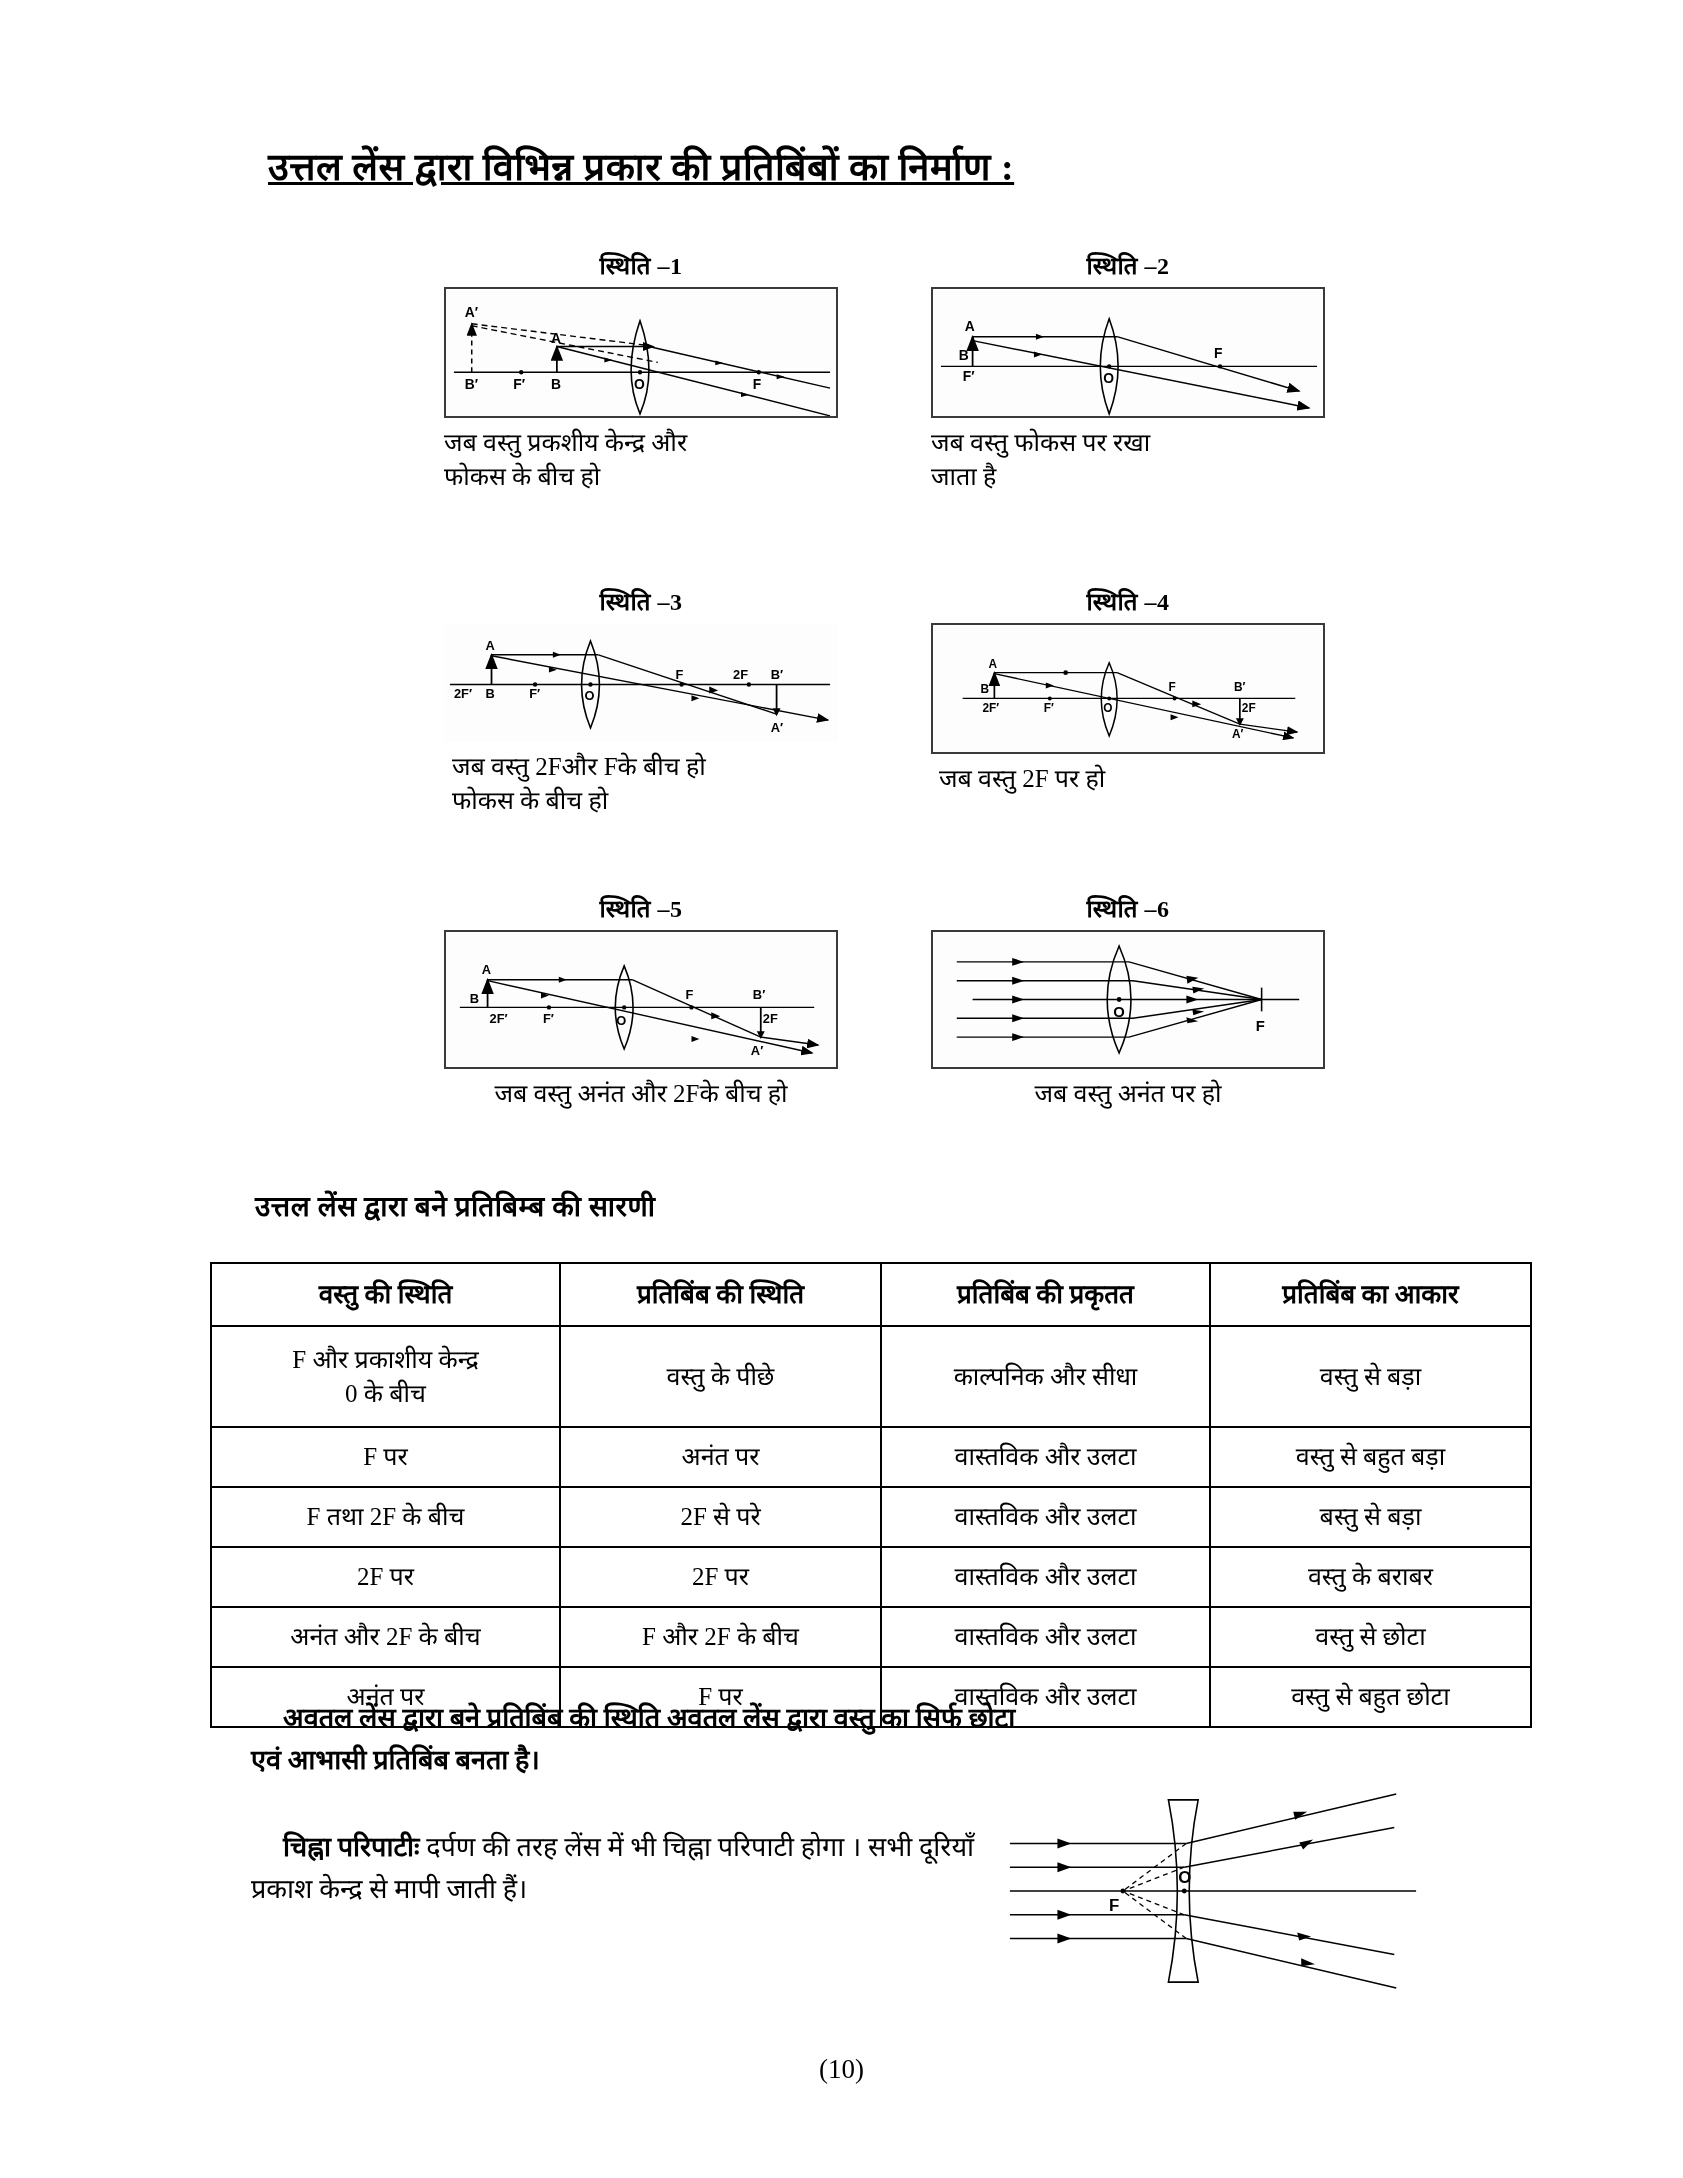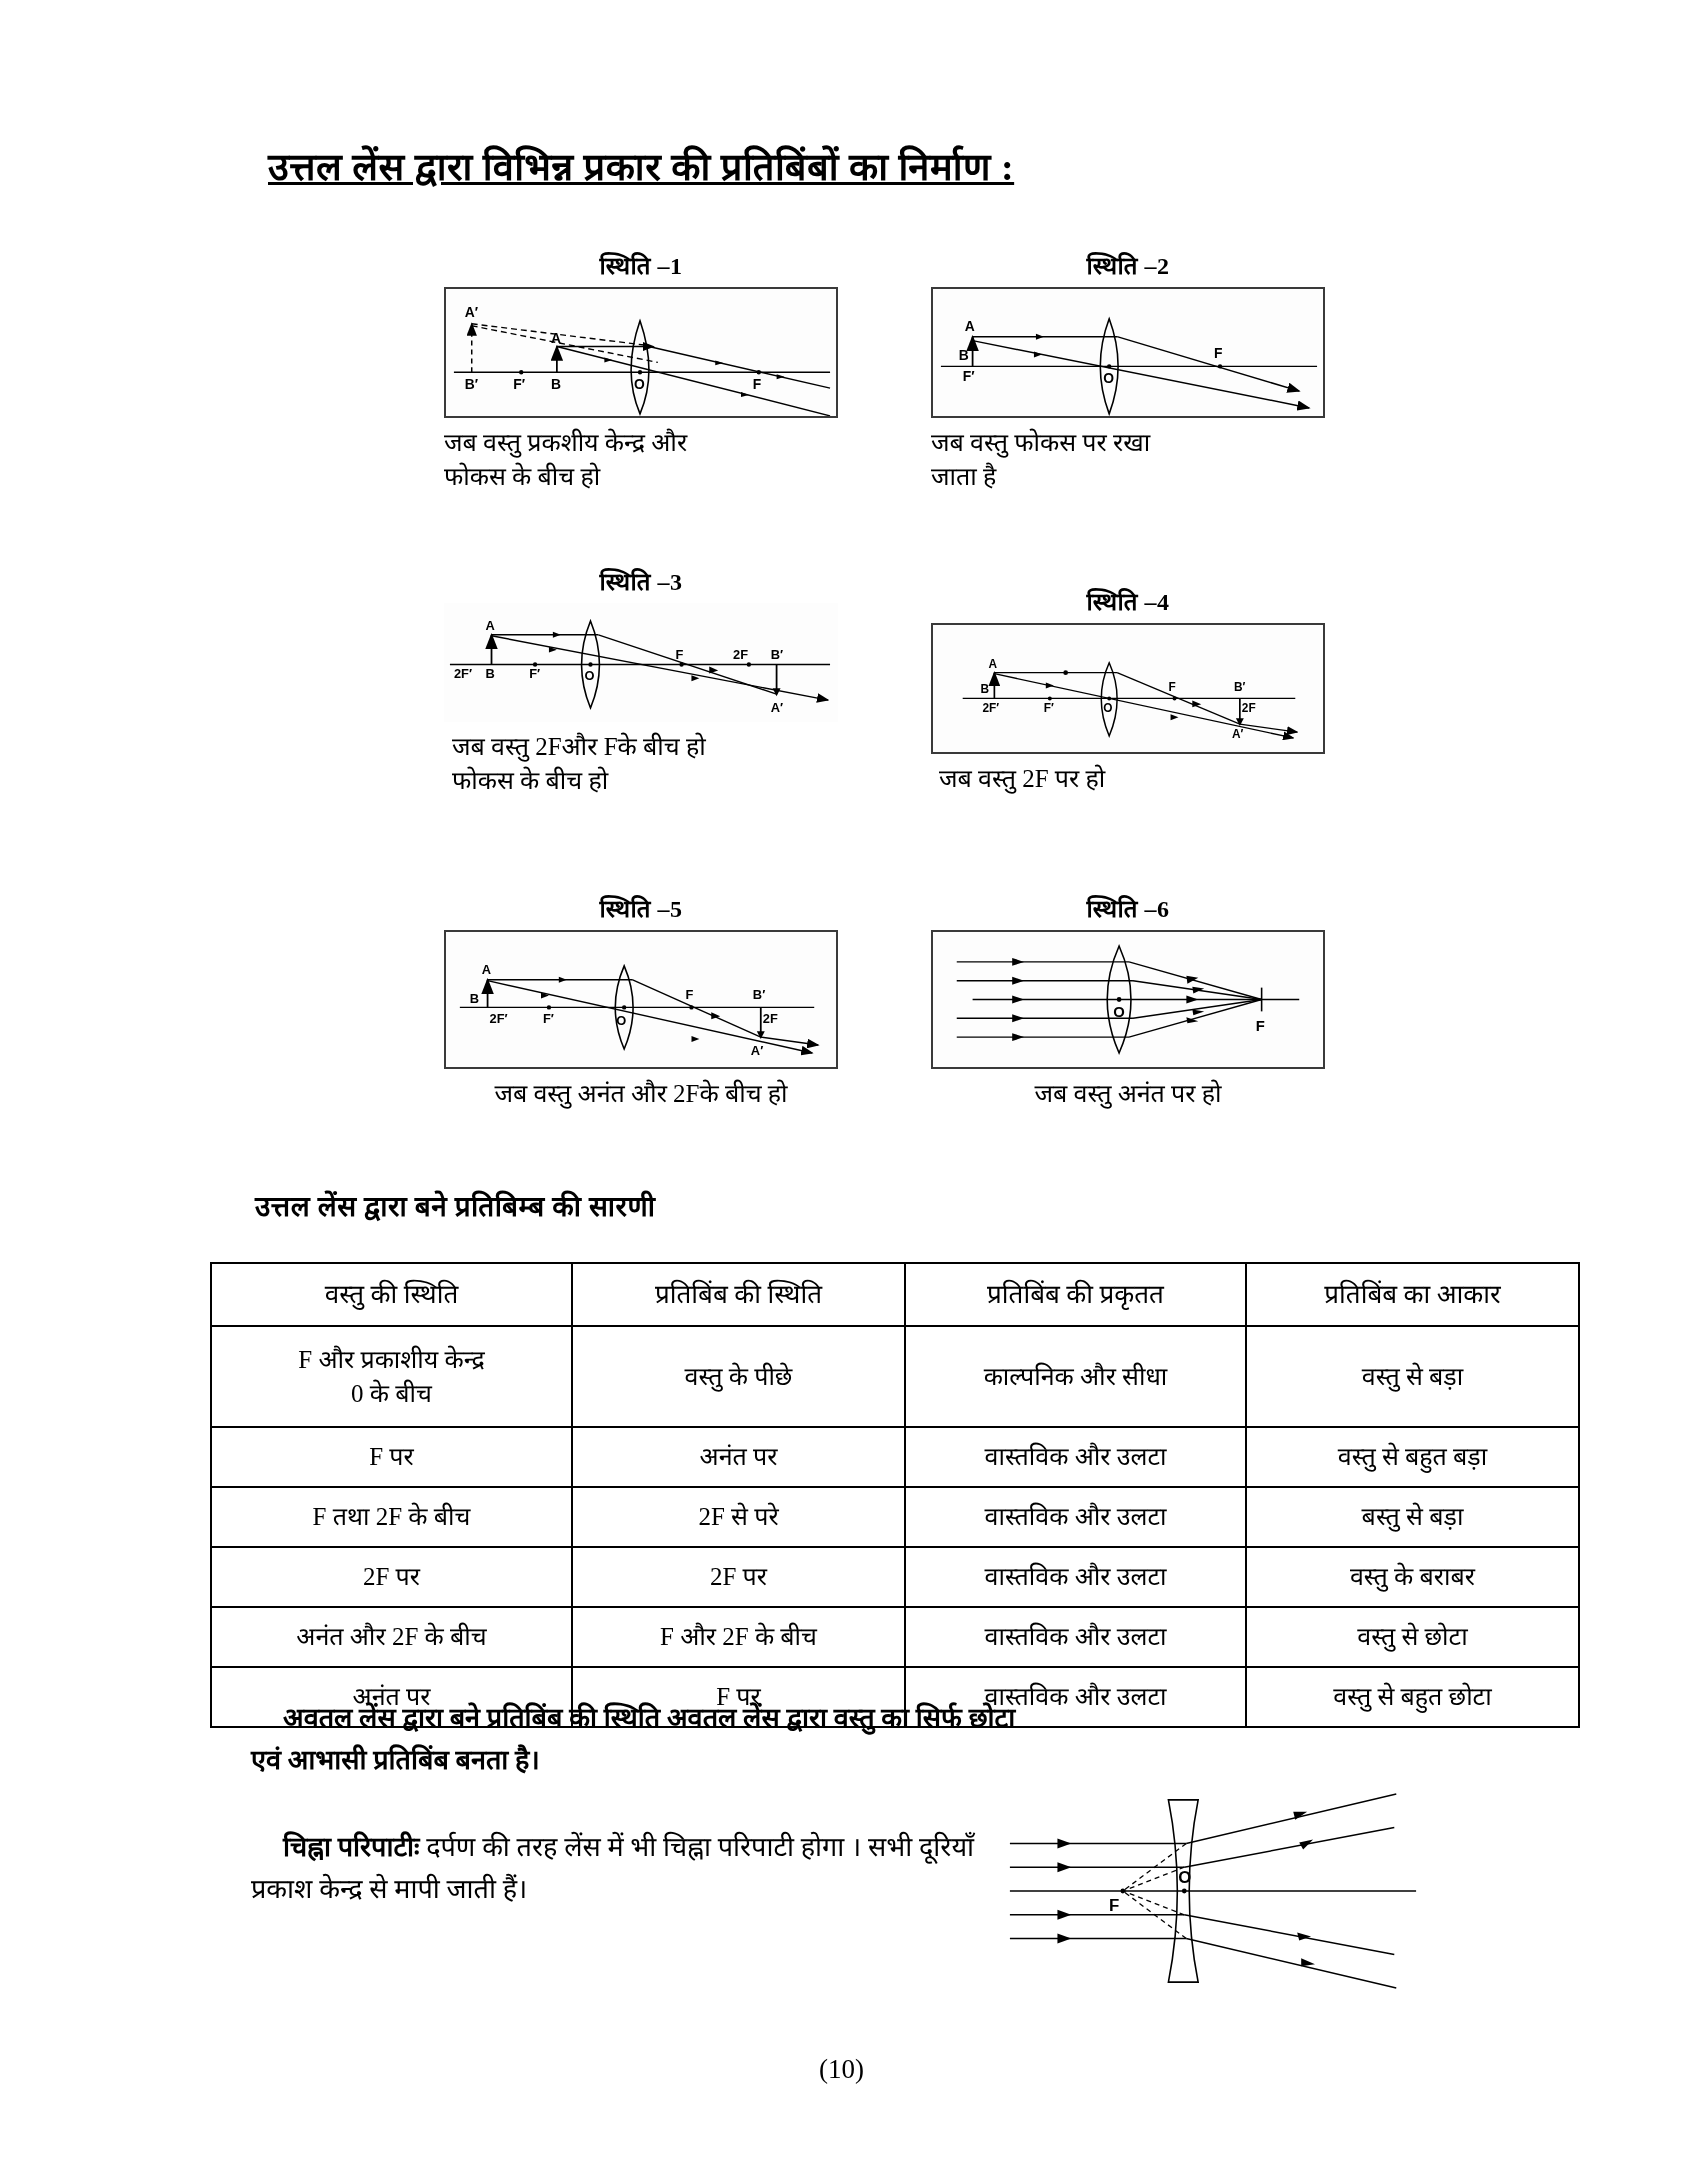--- a/index.html
+++ b/index.html
@@ -80,23 +80,23 @@
   table.summary th,
   table.summary td {
     border: 2px solid #000;
     text-align: center;
     vertical-align: middle;
     font-size: 25px;
     padding: 7px 6px;
     line-height: 1.35;
   }
   table.summary thead th {
-    font-weight: 400;
+    font-weight: 700;
     font-size: 26px;
-    padding: 13px 12px;
+    padding: 13px 6px;
   }
   table.summary tbody tr td {
     height: 44px;
   }
   table.summary tbody tr:first-child td {
     height: 85px;
   }
   table.summary .c0 { width: 335px; }
   table.summary .c1 { width: 307px; }
   table.summary .c2 { width: 315px; }
@@ -230,21 +230,21 @@
         <text x="172" y="95" font-size="14">O</text>
         <text x="284" y="70" font-size="14">F</text>
       </svg>
     </div>
     <div class="caption">
       <div>जब वस्तु फोकस पर रखा</div>
       <div>जाता है</div>
     </div>
   </div>
 
-  <div class="fig" style="left:444px; top:564px; width:394px;">
+  <div class="fig" style="left:444px; top:584px; width:394px;">
     <div class="case-label">स्थिति –3</div>
     <div class="diagram-box" style="border:none;">
       <svg width="390" height="119" viewBox="0 0 394 120">
         <line x1="6" y1="62" x2="390" y2="62" stroke="#000" stroke-width="1.4"></line>
         <path d="M148 18 Q166 62 148 106 Q130 62 148 18 Z" fill="none" stroke="#000" stroke-width="1.6"></path>
 
         <line x1="48" y1="62" x2="48" y2="32" stroke="#000" stroke-width="1.8" marker-end="url(#ah)"></line>
 
         <line x1="48" y1="32" x2="156" y2="32" stroke="#000" stroke-width="1.4"></line>
         <polygon points="110,29 118,32 110,35" fill="#000"></polygon>

